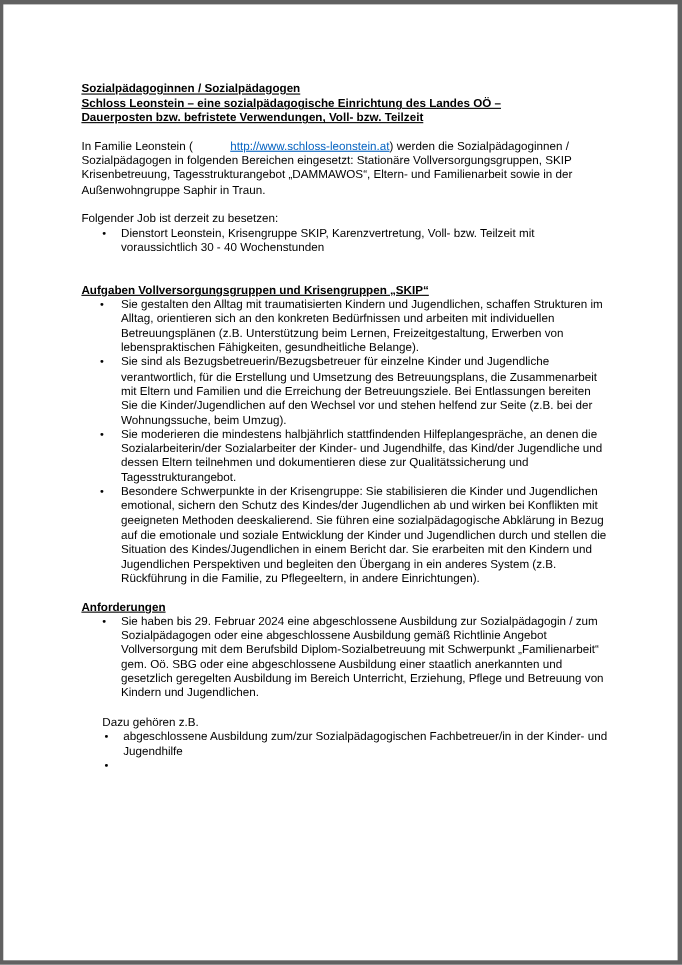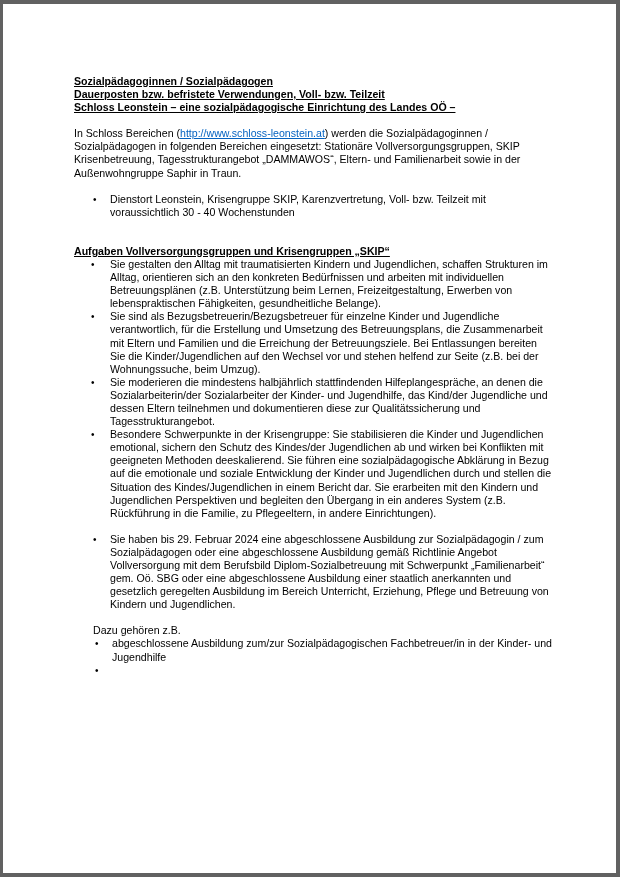--- a/index.html
+++ b/index.html
@@ -33,59 +33,61 @@
   li { position: relative; padding-left: 36px; }
   li .bullet {
     position: absolute; left: 19px; top: 0;
     font-size: 10px;
   }
   .tasks li { padding-left: 36px; }
   .tasks li .bullet { left: 17px; }
   .req-sub { padding-left: 19px; }
   .req-sub li { padding-left: 19px; }
   .req-sub li .bullet { left: 2px; }
-  a.link { color: #0563c1; text-decoration: underline; }
+  a.link { color: #0563c1; text-decoration: underline; margin-left: 34px; }
 </style>
 </head>
 <body>
 
 <div class="page">
   <div class="content">
 
     <div class="title-block">
       <div>Sozialpädagoginnen / Sozialpädagogen</div>
+      <div>Schloss Leonstein – eine sozialpädagogische Einrichtung des Landes OÖ –</div>
       <div>Dauerposten bzw. befristete Verwendungen, Voll- bzw. Teilzeit</div>
-      <div>Schloss Leonstein – eine sozialpädagogische Einrichtung des Landes OÖ –</div>
     </div>
 
     <div class="gap"></div>
 
-    <p><span>In Schloss Bereichen (</span><a class="link">http://www.schloss-leonstein.at</a><span>) werden die Sozialpädagoginnen / Sozialpädagogen in folgenden Bereichen eingesetzt: Stationäre Vollversorgungsgruppen, SKIP Krisenbetreuung, Tagesstrukturangebot „DAMMAWOS“, Eltern- und Familienarbeit sowie in der Außenwohngruppe Saphir in Traun.</span></p>
+    <p><span>In Familie Leonstein (</span><a class="link">http://www.schloss-leonstein.at</a><span>) werden die Sozialpädagoginnen / Sozialpädagogen in folgenden Bereichen eingesetzt: Stationäre Vollversorgungsgruppen, SKIP Krisenbetreuung, Tagesstrukturangebot „DAMMAWOS“, Eltern- und Familienarbeit sowie in der Außenwohngruppe Saphir in Traun.</span></p>
 
     <div class="gap"></div>
 
+    <p>Folgender Job ist derzeit zu besetzen:</p>
     <ul>
       <li><span class="bullet">•</span><span>Dienstort Leonstein, Krisengruppe SKIP, Karenzvertretung, Voll- bzw. Teilzeit mit voraussichtlich 30 - 40 Wochenstunden</span></li>
     </ul>
 
     <div class="gap"></div>
 
 
     <div class="gap"></div>
 
     <p class="heading">Aufgaben Vollversorgungsgruppen und Krisengruppen „SKIP“</p>
     <ul class="tasks">
       <li><span class="bullet">•</span><span>Sie gestalten den Alltag mit traumatisierten Kindern und Jugendlichen, schaffen Strukturen im Alltag, orientieren sich an den konkreten Bedürfnissen und arbeiten mit individuellen Betreuungsplänen (z.B. Unterstützung beim Lernen, Freizeitgestaltung, Erwerben von lebenspraktischen Fähigkeiten, gesundheitliche Belange).</span></li>
       <li><span class="bullet">•</span><span>Sie sind als Bezugsbetreuerin/Bezugsbetreuer für einzelne Kinder und Jugendliche verantwortlich, für die Erstellung und Umsetzung des Betreuungsplans, die Zusammenarbeit mit Eltern und Familien und die Erreichung der Betreuungsziele. Bei Entlassungen bereiten Sie die Kinder/Jugendlichen auf den Wechsel vor und stehen helfend zur Seite (z.B. bei der Wohnungssuche, beim Umzug).</span></li>
       <li><span class="bullet">•</span><span>Sie moderieren die mindestens halbjährlich stattfindenden Hilfeplangespräche, an denen die Sozialarbeiterin/der Sozialarbeiter der Kinder- und Jugendhilfe, das Kind/der Jugendliche und dessen Eltern teilnehmen und dokumentieren diese zur Qualitätssicherung und Tagesstrukturangebot.</span></li>
       <li><span class="bullet">•</span><span>Besondere Schwerpunkte in der Krisengruppe: Sie stabilisieren die Kinder und Jugendlichen emotional, sichern den Schutz des Kindes/der Jugendlichen ab und wirken bei Konflikten mit geeigneten Methoden deeskalierend. Sie führen eine sozialpädagogische Abklärung in Bezug auf die emotionale und soziale Entwicklung der Kinder und Jugendlichen durch und stellen die Situation des Kindes/Jugendlichen in einem Bericht dar. Sie erarbeiten mit den Kindern und Jugendlichen Perspektiven und begleiten den Übergang in ein anderes System (z.B. Rückführung in die Familie, zu Pflegeeltern, in andere Einrichtungen).</span></li>
     </ul>
 
     <div class="gap"></div>
 
+    <p class="heading">Anforderungen</p>
     <ul>
       <li><span class="bullet">•</span><span>Sie haben bis 29. Februar 2024 eine abgeschlossene Ausbildung zur Sozialpädagogin / zum Sozialpädagogen oder eine abgeschlossene Ausbildung gemäß Richtlinie Angebot Vollversorgung mit dem Berufsbild Diplom-Sozialbetreuung mit Schwerpunkt „Familienarbeit“ gem. Oö. SBG oder eine abgeschlossene Ausbildung einer staatlich anerkannten und gesetzlich geregelten Ausbildung im Bereich Unterricht, Erziehung, Pflege und Betreuung von Kindern und Jugendlichen.</span></li>
     </ul>
 
     <div class="gap"></div>
 
     <div class="req-sub">
       <p>Dazu gehören z.B.</p>
       <ul>
         <li><span class="bullet">•</span><span>abgeschlossene Ausbildung zum/zur Sozialpädagogischen Fachbetreuer/in in der Kinder- und Jugendhilfe</span></li>

